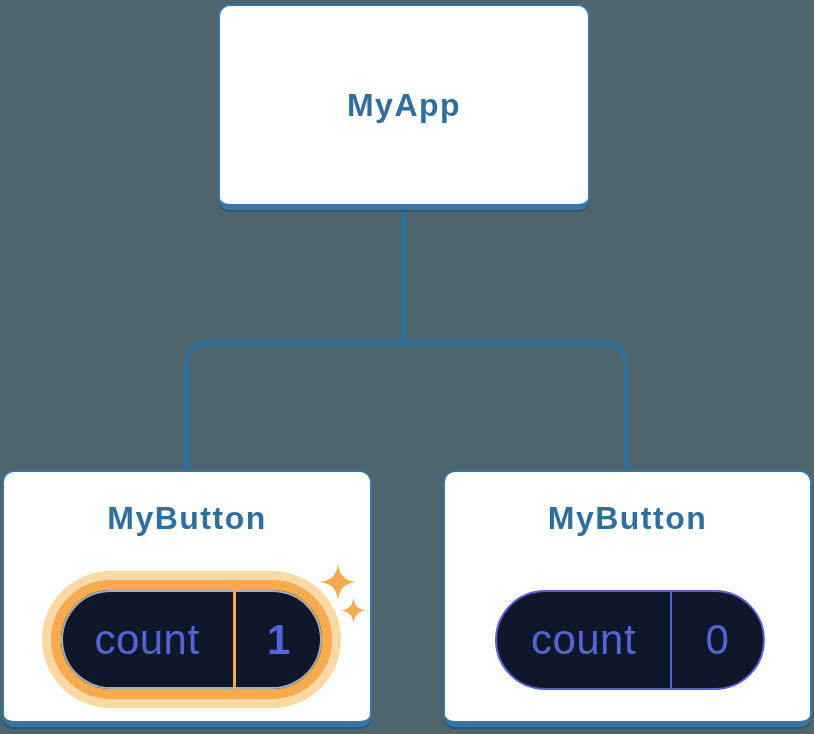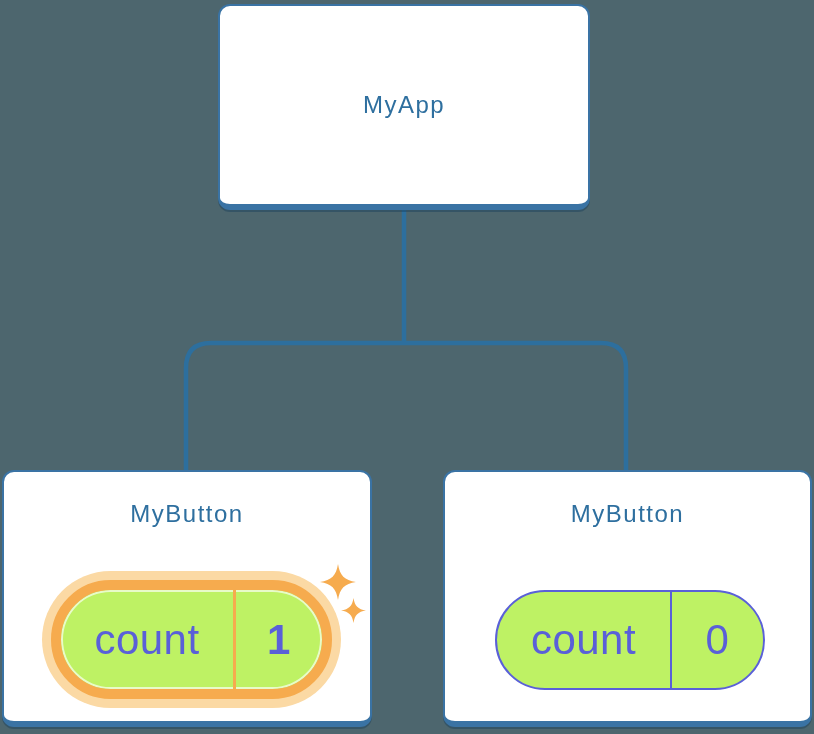--- a/index.html
+++ b/index.html
@@ -37,35 +37,35 @@
     left: 218px; top: 4px;
     width: 372px; height: 206px;
     display: flex;
     align-items: center;
     justify-content: center;
   }
   .node-child-left  { left: 2px;   top: 470px; width: 370px; height: 257px; }
   .node-child-right { left: 443px; top: 470px; width: 369px; height: 257px; }
   .node-title {
     color: var(--node-title, #2e6f9f);
-    font-size: 24px;
-    font-weight: 400;
+    font-size: 32px;
+    font-weight: 700;
     letter-spacing: 1.5px;
     white-space: nowrap;
   }
   .child-title {
     position: absolute;
     left: 0; right: 0;
     top: 28px;
     text-align: center;
   }
   .pill {
     position: absolute;
     box-sizing: border-box;
-    background: #bef264;
+    background: #0f172a;
     border-radius: 999px;
     display: flex;
     align-items: stretch;
     overflow: hidden;
   }
   .pill-plain {
     left: 50px; top: 118px;
     width: 270px; height: 100px;
     border: 2px solid var(--state-accent, #5a60d8);
   }

